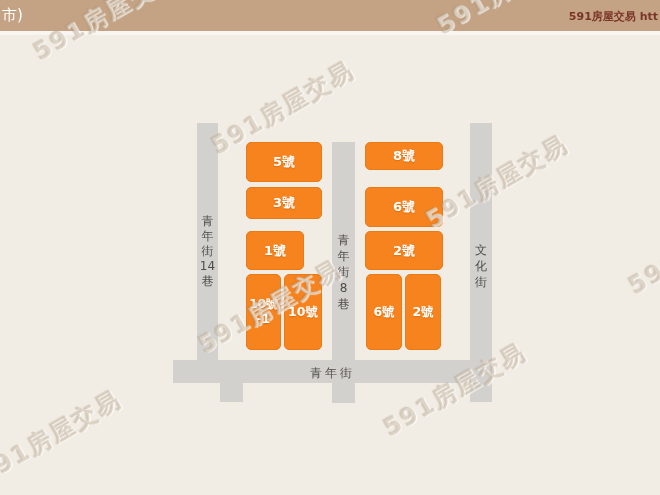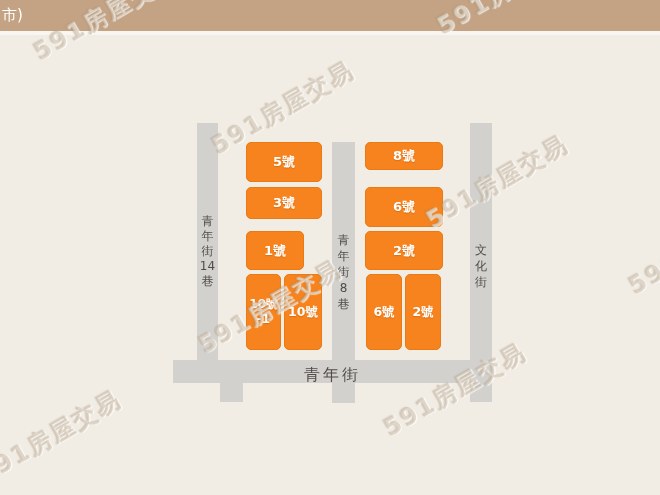--- a/index.html
+++ b/index.html
@@ -34,21 +34,21 @@
   
   .vlabel{
     position:absolute;display:flex;flex-direction:column;align-items:center;
     color:#4f4c49;font-size:12px;line-height:15px;z-index:2;text-align:center;
   }
   #lbl-st-left {left:197px;top:214px;width:21px;}
   #lbl-st-mid  {left:332px;top:232px;width:23px;line-height:16px;}
   #lbl-st-right{left:470px;top:242px;width:22px;line-height:16px;}
   #lbl-st-horiz{
     position:absolute;left:173px;top:365px;width:319px;text-align:center;
-    color:#4f4c49;font-size:16px;letter-spacing:3px;z-index:2;
+    color:#4f4c49;font-size:12px;letter-spacing:3px;z-index:2;
   }
   
   .bld{
     position:absolute;background:#f6831d;border:1px solid #ea7a12;
     border-radius:5px;color:#ffffff;display:flex;align-items:center;
     justify-content:center;font-size:13px;font-weight:bold;
     box-sizing:border-box;z-index:3;text-shadow:0 1px 1px rgba(160,80,0,0.35);
     cursor:pointer;
   }
   #b5   {left:246px;top:142px;width:76px;height:40px;}
@@ -76,20 +76,21 @@
   #wm5{left:50px;top:437px;}
   #wm6{left:455px;top:390px;}
   #wm7{left:700px;top:248px;}
   #wm8{left:508px;top:-12px;}
 </style>
 </head>
 <body>
 
 <div class="header">
   <span class="header-left">市)</span>
+  <span class="header-right">591房屋交易 htt</span>
 </div>
 <div class="header-underline"></div>
 
 <div class="st" id="st-left"></div>
 <div class="st" id="st-left-stub"></div>
 <div class="st" id="st-mid"></div>
 <div class="st" id="st-right"></div>
 <div class="st" id="st-horiz"></div>
 
 <div class="vlabel" id="lbl-st-left">

